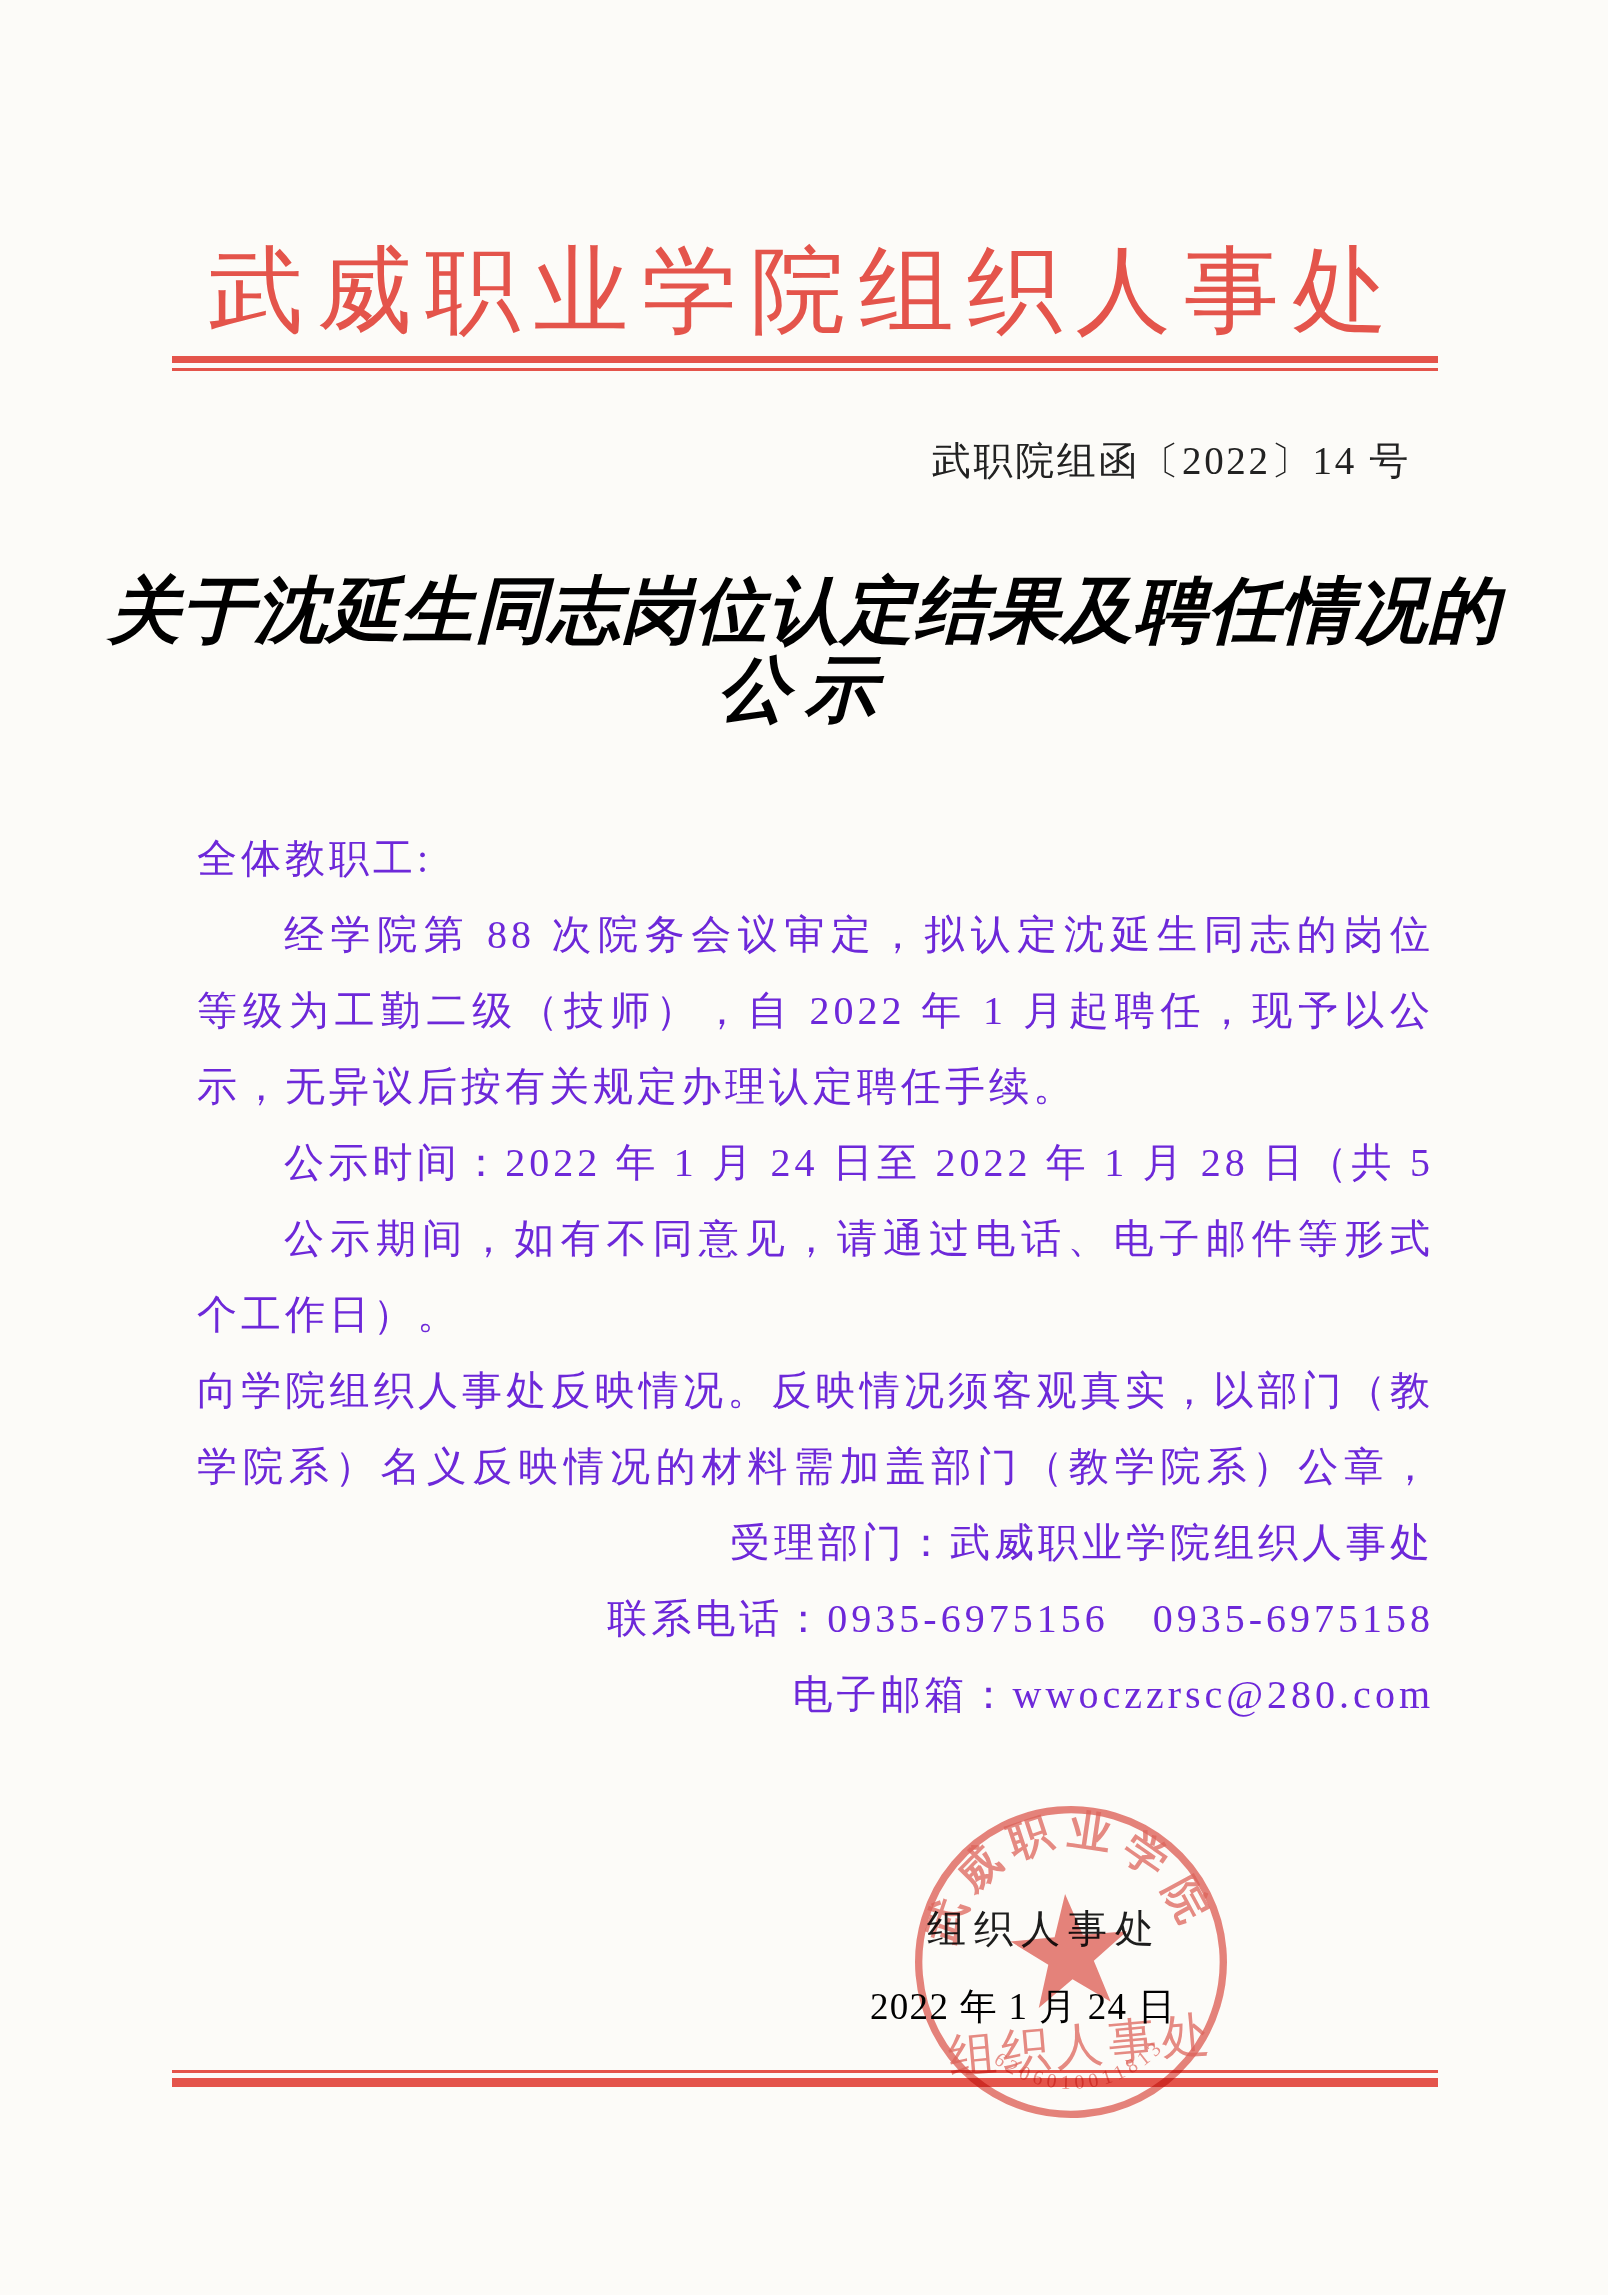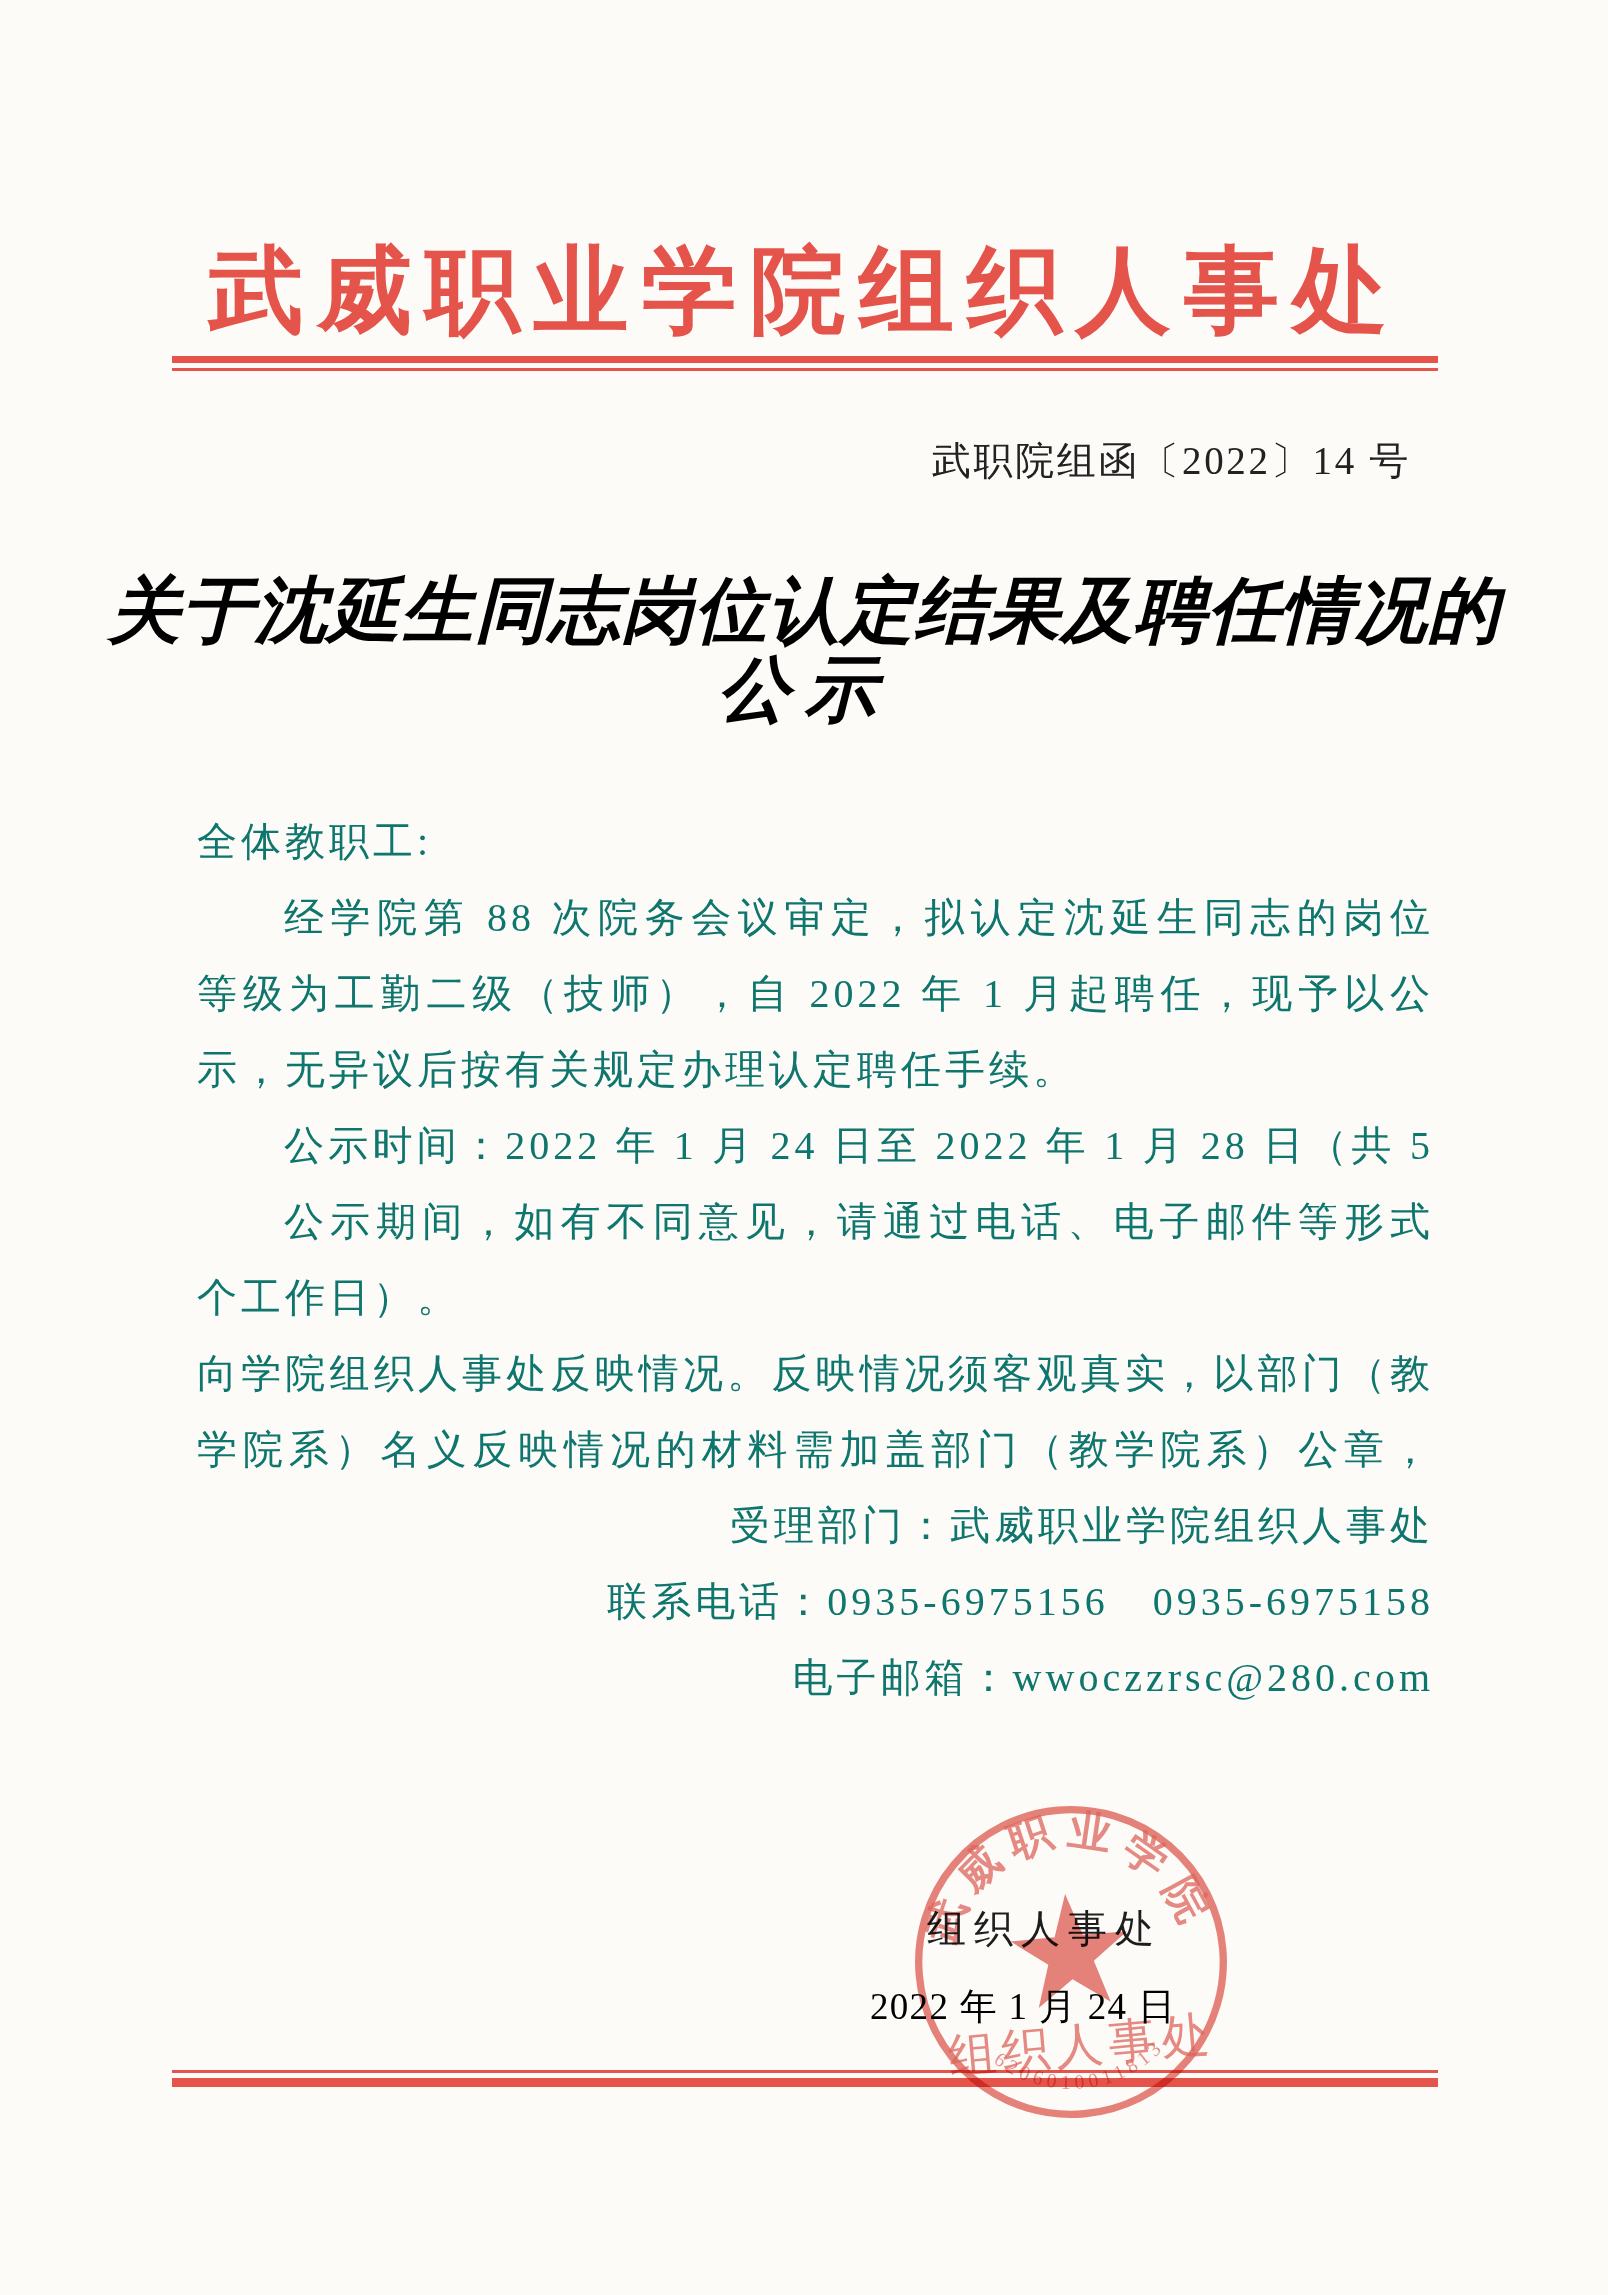--- a/index.html
+++ b/index.html
@@ -11,21 +11,21 @@
   .page {
     position: relative;
     width: 1609px; height: 2295px;
     background: var(--paper, #fcfbf8);
     color: var(--ink, #2d2d2d);
     overflow: hidden;
   }
   .org-title {
     position: absolute; top: 228px; left: 0; width: 100%;
     text-align: center; white-space: nowrap;
-    font-size: 95px; font-weight: bold;
+    font-size: 95px; font-weight: normal;
     letter-spacing: 13.4px;
     color: var(--accent_red, #e4544b);
   }
   .rule {
     position: absolute; left: 172px; width: 1266px;
     background: var(--accent_red, #e4544b);
   }
   .rule-thick { top: 356px; height: 7.3px; }
   .rule-thin  { top: 368px; height: 3.3px; }
   .foot-thin  { top: 2070px; height: 3.3px; }
@@ -36,23 +36,23 @@
     color: #222; white-space: nowrap;
   }
   .doc-title {
     position: absolute; top: 572px; left: 0; width: 100%;
     text-align: center;
     font-size: 72px; line-height: 79px; font-weight: bold;
     letter-spacing: 1.3px; color: #000000; font-style: italic;
   }
   .doc-title .t2 { letter-spacing: 14.7px; text-align: center; }
   .body-text {
-    position: absolute; left: 197px; top: 804px; width: 1237px;
+    position: absolute; left: 197px; top: 821px; width: 1237px;
     font-size: 40px; line-height: 76px;
-    letter-spacing: 4px; color: #0f766e;
+    letter-spacing: 4px; color: #6d28d9;
   }
   .ln { min-height: 76px; }
   .ind { text-indent: 87px; text-align: right; }
   .fill {
     text-align: justify;
     text-align-last: justify;
     text-justify: inter-character;
   }
   .sig-dept {
     position: absolute; left: 927px; top: 1902px;

